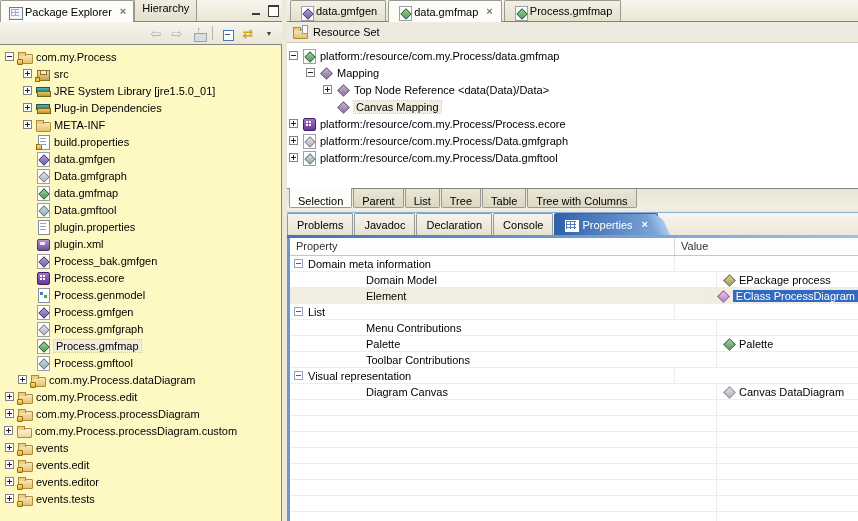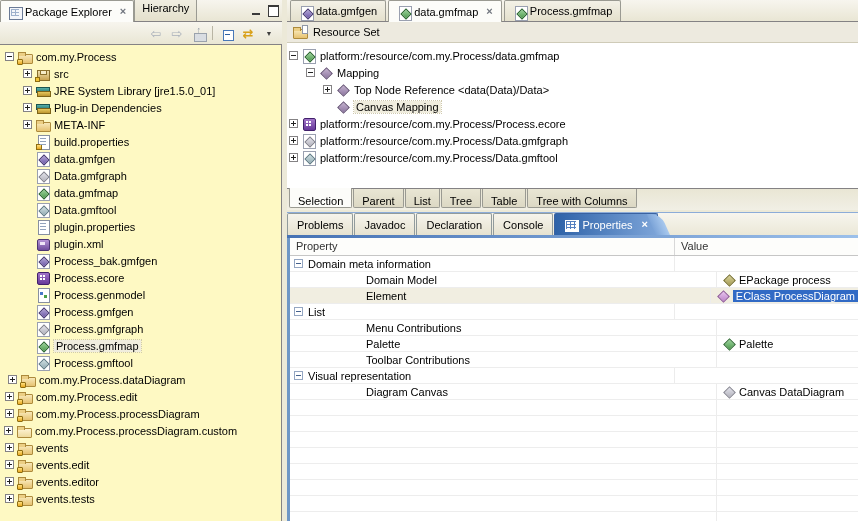--- a/index.html
+++ b/index.html
@@ -334,21 +334,21 @@
         <div class="trow" style="padding-left: 23px;">
           <span class="exp-spacer"></span>
           <span class="icn i-dpage dm-green"></span>
           <span class="lbl sel">Process.gmfmap</span>
         </div>
         <div class="trow" style="padding-left: 23px;">
           <span class="exp-spacer"></span>
           <span class="icn i-dpage dm-teal"></span>
           <span class="lbl">Process.gmftool</span>
         </div>
-        <div class="trow" style="padding-left: 8px;">
+        <div class="trow" style="padding-left: 18px;">
           <span class="exp plus"></span>
           <span class="icn i-project">
             <i class="ovl"></i>
           </span>
           <span class="lbl">com.my.Process.dataDiagram</span>
         </div>
         <div class="trow" style="padding-left: 5px;">
           <span class="exp plus"></span>
           <span class="icn i-project">
             <i class="ovl"></i>

